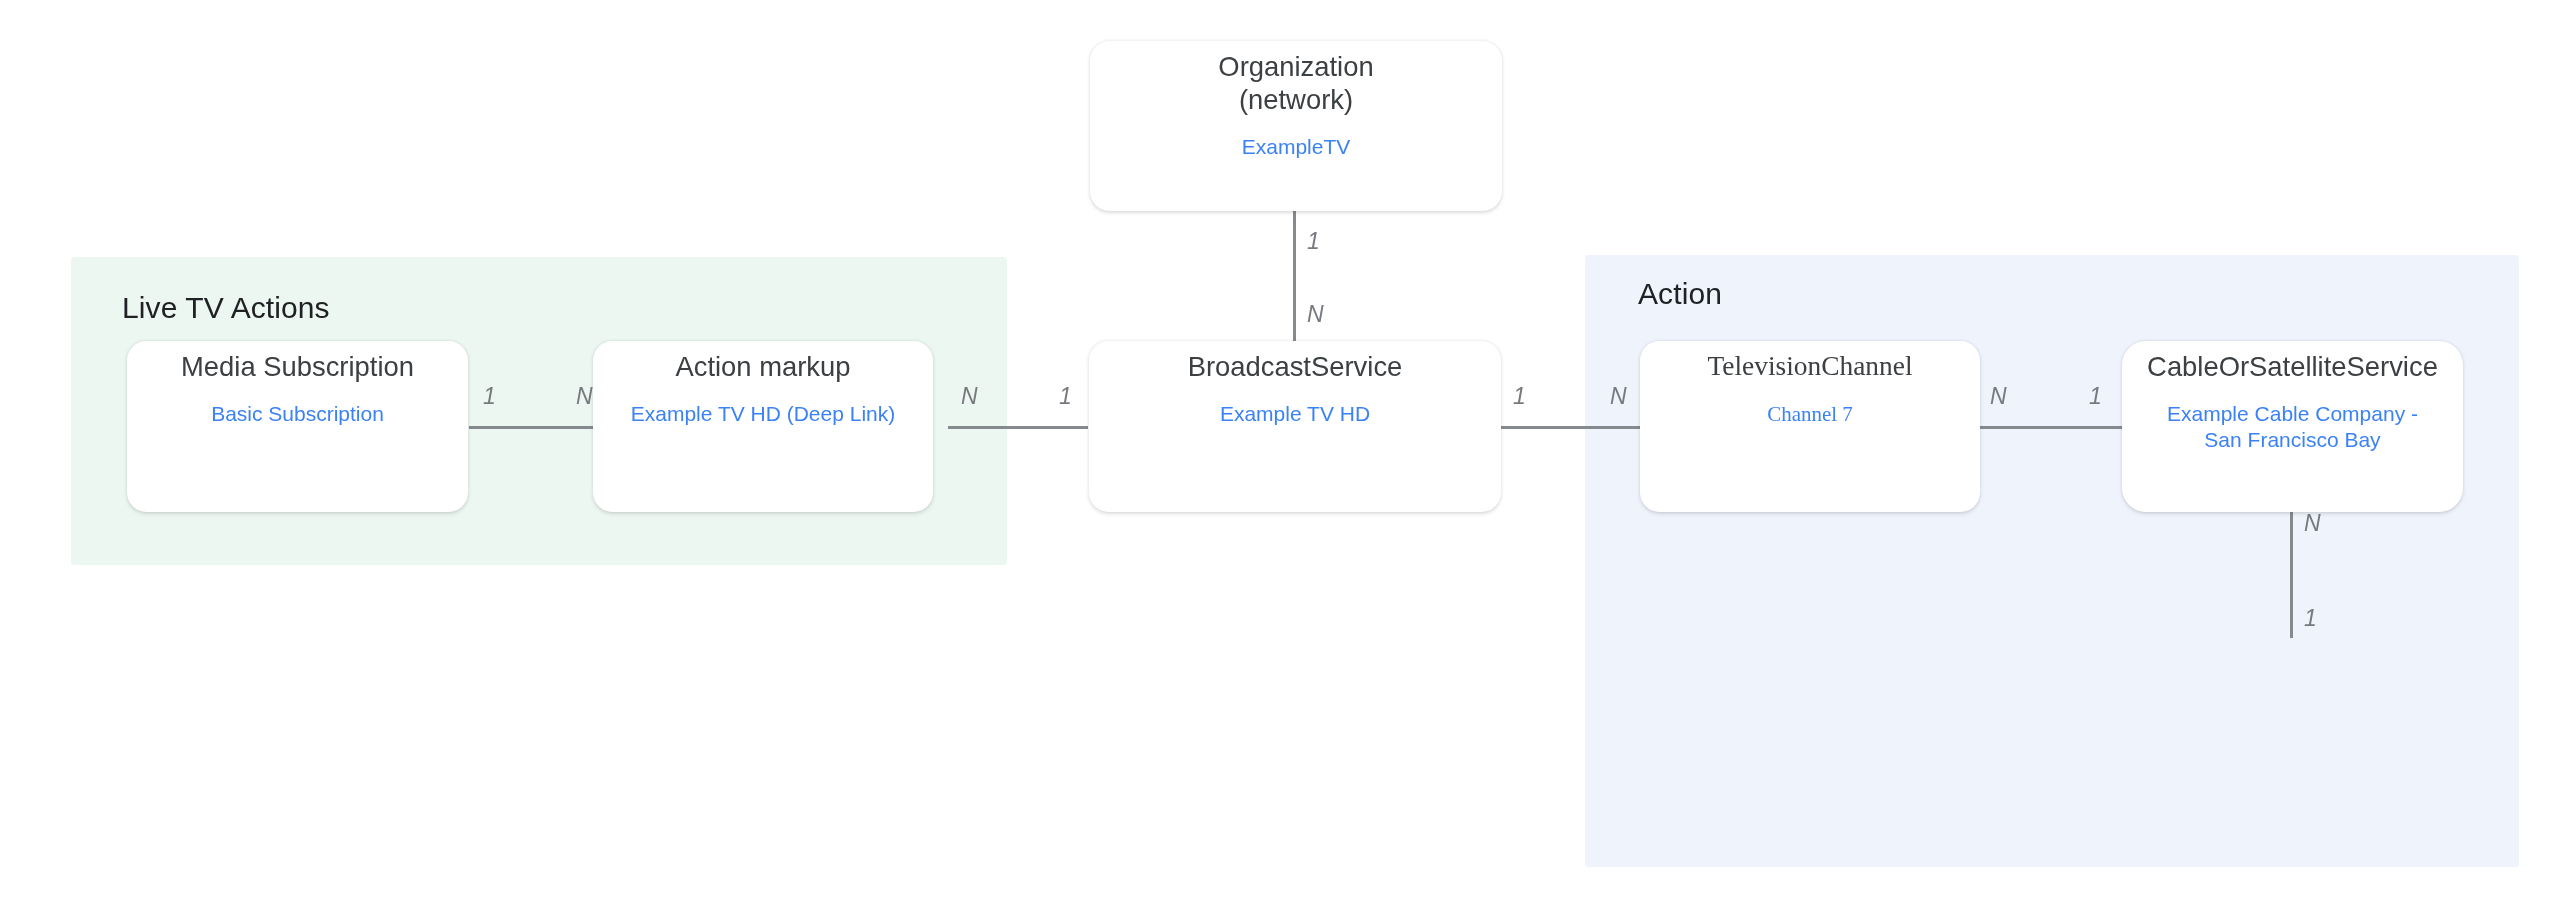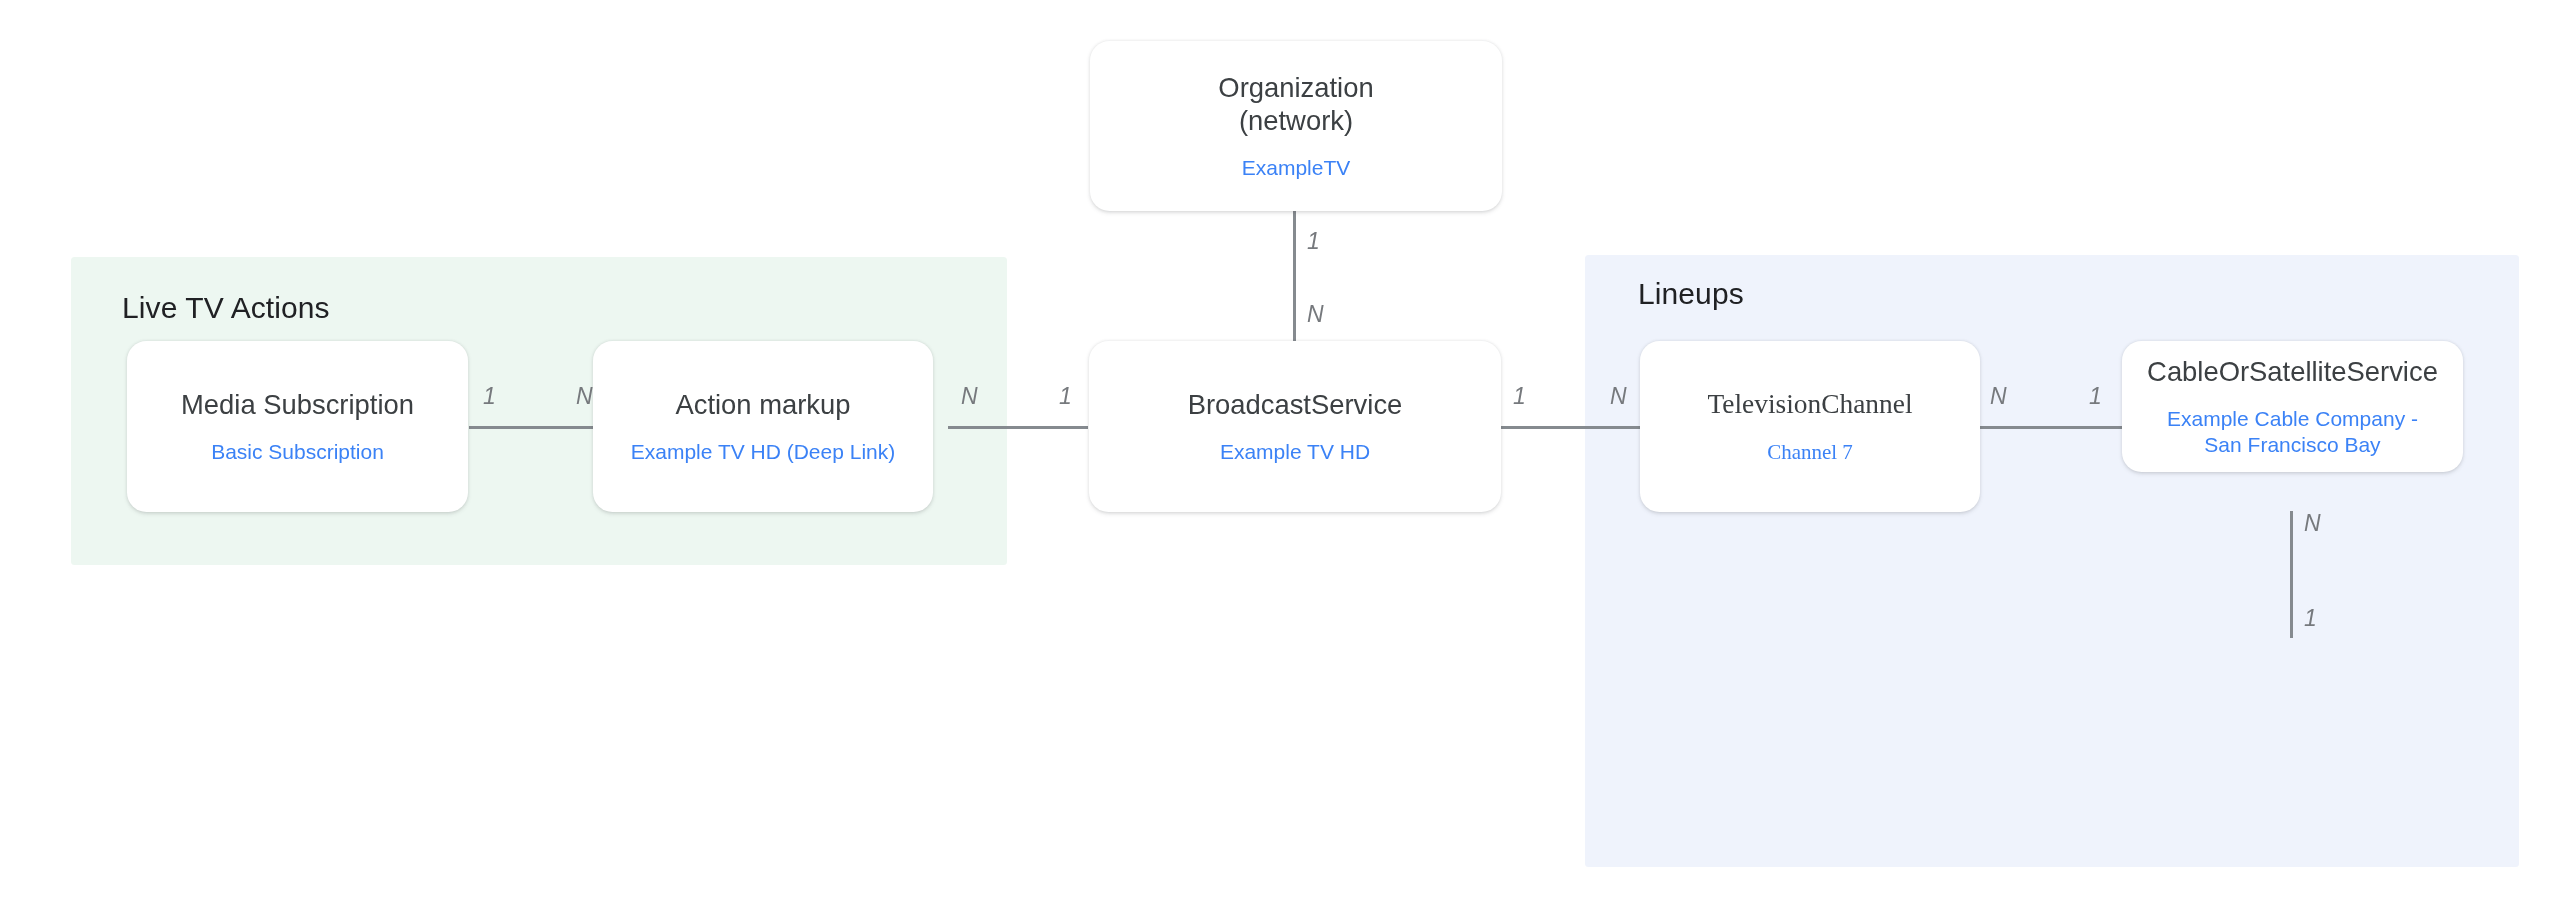--- a/index.html
+++ b/index.html
@@ -54,21 +54,21 @@
 
   
   .node {
     position: absolute;
     background: #ffffff;
     border-radius: 19.5px;
     box-shadow: 0 1.8px 4.4px rgba(60,64,67,0.13), 0 0.9px 2.7px rgba(60,64,67,0.10);
     display: flex;
     flex-direction: column;
     align-items: center;
-    justify-content: center;
+    justify-content: flex-start;
     box-sizing: border-box;
     padding: 8.8px 16px;
   }
   .node-title {
     font-size: 27.4px;
     color: #3c4043;
     text-align: center;
     line-height: 1.22;
     white-space: pre-line;
   }
@@ -83,21 +83,21 @@
 </style>
 </head>
 <body>
 
 <div id="canvas">
 
   <div class="group" style="left:71px; top:257px; width:936px; height:308px; background:#edf7f1;"></div>
   <div class="group" style="left:1585px; top:255px; width:934px; height:612px; background:#eff3fc;"></div>
 
   <div class="group-title" style="left:122px; top:277px;margin-top:14px;">Live TV Actions</div>
-  <div class="group-title" style="left:1638px; top:277px;">Lineups</div>
+  <div class="group-title" style="left:1638px; top:277px;">Action</div>
 
   <div class="edge-v" style="left:1293px; top:211px; height:131px;"></div>
   <div class="card-label" style="left:1307px; top:228px;">1</div>
   <div class="card-label" style="left:1307px; top:301px;">N</div>
 
   <div class="edge-h" style="left:469px; top:426px; width:140px;"></div>
   <div class="card-label" style="left:483px; top:383px;">1</div>
   <div class="card-label" style="left:576px; top:383px;">N</div>
 
   <div class="edge-h" style="left:948px; top:426px; width:140px;"></div>
@@ -135,21 +135,21 @@
   <div class="node" style="left:1089px; top:341px; width:412px; height:171px;">
     <div class="node-title">BroadcastService</div>
     <div class="node-sub">Example TV HD</div>
   </div>
 
   <div class="node" style="left:1640px; top:341px; width:340px; height:171px;font-family:Liberation Serif, serif;">
     <div class="node-title">TelevisionChannel</div>
     <div class="node-sub">Channel 7</div>
   </div>
 
-  <div class="node" style="left:2122px; top:341px; width:341px; height:131px;">
+  <div class="node" style="left:2122px; top:341px; width:341px; height:171px;border-radius:24px;">
     <div class="node-title">CableOrSatelliteService</div>
     <div class="node-sub">Example Cable Company -
 San Francisco Bay</div>
   </div>
 
 
 </div>
 
 
 </body></html>

